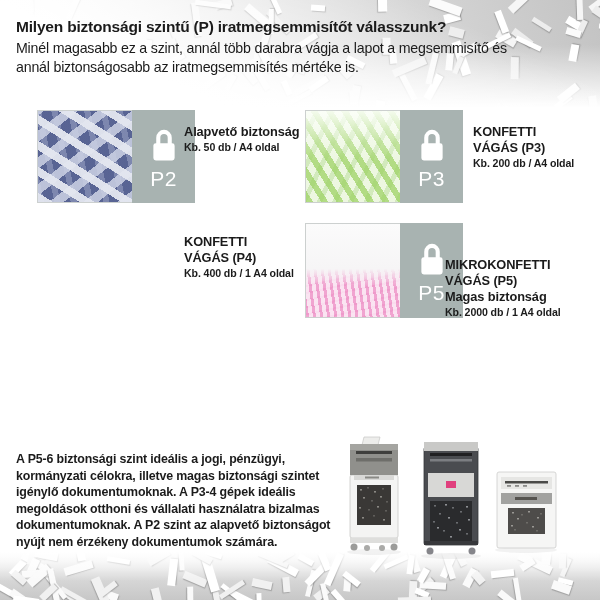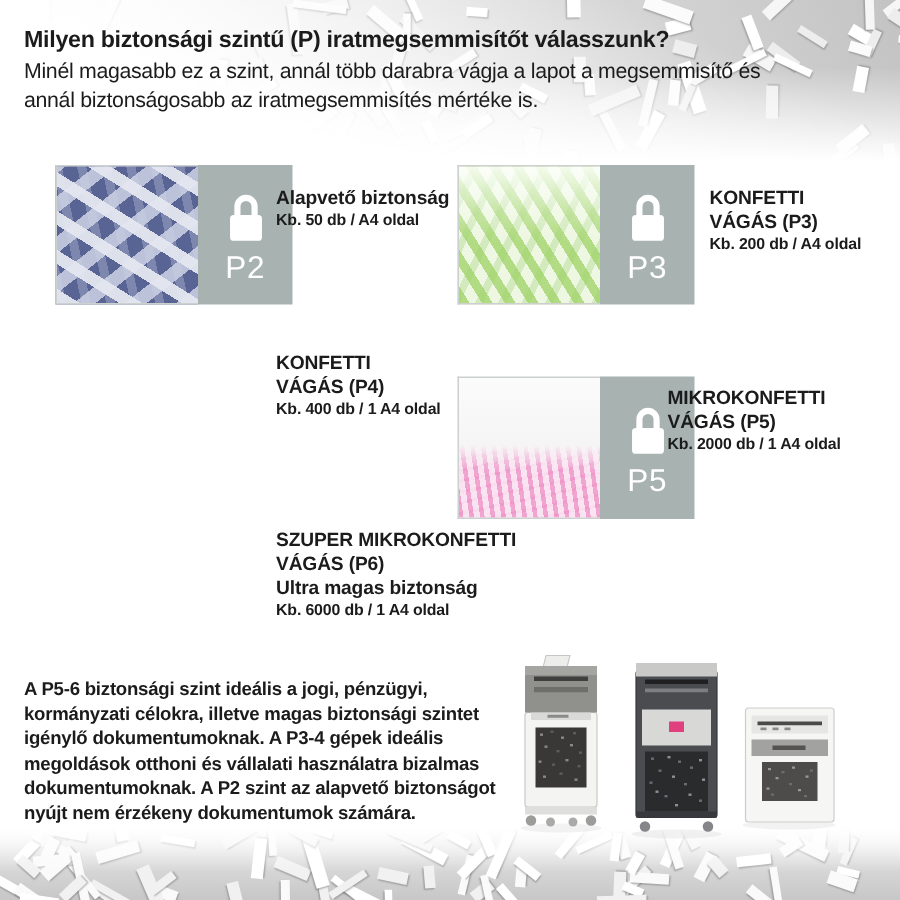--- a/index.html
+++ b/index.html
@@ -277,42 +277,37 @@
 VÁGÁS (P3)</div>
     <div class="ct-cap">Kb. 200 db / A4 oldal</div>
   </div>
 
   <div class="cardtext" style="left:184px;top:234px;">
     <div class="ct-title">KONFETTI
 VÁGÁS (P4)</div>
     <div class="ct-cap">Kb. 400 db / 1 A4 oldal</div>
   </div>
 
-  <div class="card" style="left:305px;top:223px;height:95px;margin-top:28px;">
+  <div class="card" style="left:305px;top:223px;height:95px;">
     <div class="photo photo-p5"></div>
     <div class="panel">
       <svg width="30" height="36" viewBox="0 0 36 44">
         <path d="M11 21 v-8 a7 7 0 0 1 14 0 v8" fill="none" stroke="#fff" stroke-width="5"></path>
         <rect x="5" y="20" width="26" height="21" rx="3" fill="#fff"></rect>
       </svg>
       <div class="plabel">P5</div>
     </div>
   </div>
   <div class="cardtext" style="left:445px;top:234px;margin-top:23px;">
     <div class="ct-title">MIKROKONFETTI
 VÁGÁS (P5)</div>
+    <div class="ct-sub">Magas biztonság</div>
     <div class="ct-cap">Kb. 2000 db / 1 A4 oldal</div>
   </div>
 
-  <div class="cardtext" style="left:184px;top:352px;">
-    <div class="ct-title">SZUPER MIKROKONFETTI
-VÁGÁS (P6)</div>
-    <div class="ct-sub">Ultra magas biztonság</div>
-    <div class="ct-cap">Kb. 6000 db / 1 A4 oldal</div>
-  </div>
 
   <div class="footer">A P5-6 biztonsági szint ideális a jogi, pénzügyi, kormányzati célokra, illetve magas biztonsági szintet igénylő dokumentumoknak. A P3-4 gépek ideális megoldások otthoni és vállalati használatra bizalmas dokumentumoknak. A P2 szint az alapvető biztonságot nyújt nem érzékeny dokumentumok számára.</div>
 
   <svg class="machines" width="240" height="135" viewBox="0 0 240 135">
 
     <ellipse cx="34" cy="127" rx="27" ry="3" fill="#000" opacity="0.05"></ellipse>
     <ellipse cx="111" cy="131" rx="30" ry="3" fill="#000" opacity="0.05"></ellipse>
     <ellipse cx="186" cy="125" rx="31" ry="3" fill="#000" opacity="0.05"></ellipse>
 
     <g>

